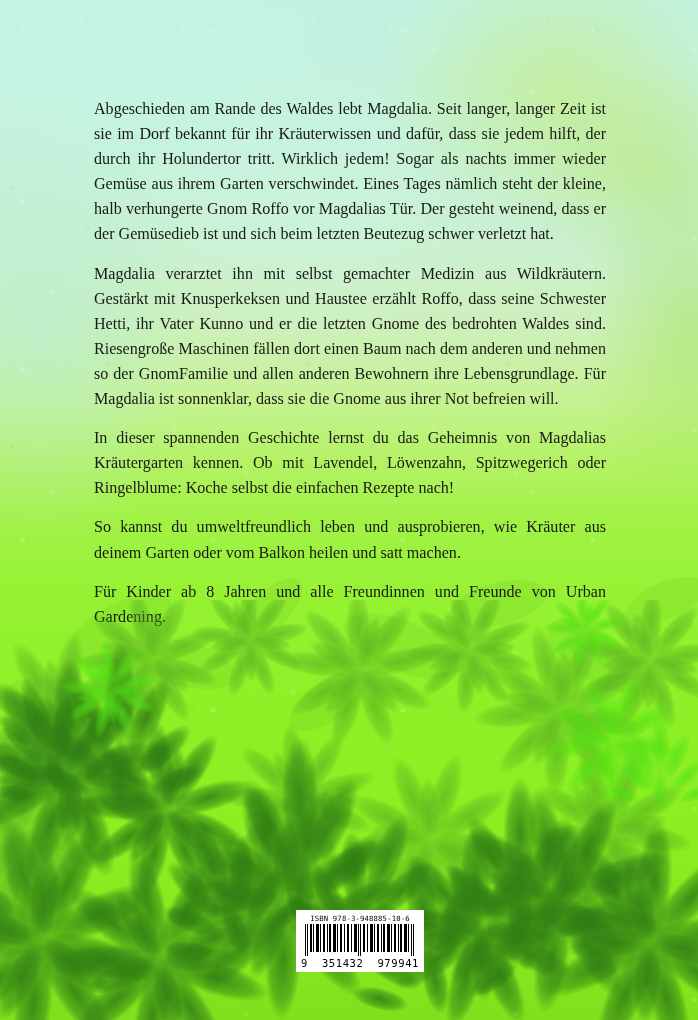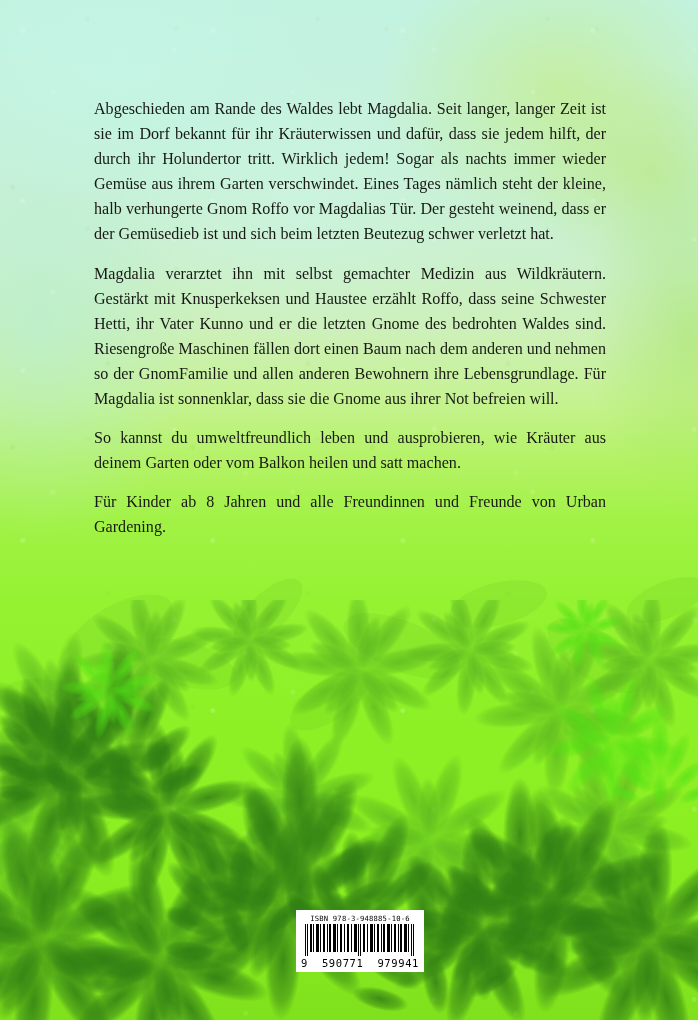--- a/index.html
+++ b/index.html
@@ -188,20 +188,21 @@
         <ellipse cx="666" cy="40" rx="42" ry="18" transform="rotate(-22 666 40)"></ellipse>
         <ellipse cx="52" cy="140" rx="48" ry="20" transform="rotate(10 52 140)"></ellipse>
         <ellipse cx="330" cy="140" rx="46" ry="20" transform="rotate(-34 330 140)"></ellipse>
       </g>
     </svg>
   </div>
 
   <div class="blurb">
     <p>Abgeschieden am Rande des Waldes lebt Magdalia. Seit langer, langer Zeit ist sie im Dorf bekannt für ihr Kräuterwissen und dafür, dass sie jedem hilft, der durch ihr Holundertor tritt. Wirklich jedem! Sogar als nachts immer wieder Gemüse aus ihrem Garten verschwindet. Eines Tages nämlich steht der kleine, halb verhungerte Gnom Roffo vor Magdalias Tür. Der gesteht weinend, dass er der Gemüsedieb ist und sich beim letzten Beutezug schwer verletzt hat.</p>
     <p>Magdalia verarztet ihn mit selbst gemachter Medizin aus Wildkräutern. Gestärkt mit Knusperkeksen und Haustee erzählt Roffo, dass seine Schwester Hetti, ihr Vater Kunno und er die letzten Gnome des bedrohten Waldes sind. Riesengroße Maschinen fällen dort einen Baum nach dem anderen und nehmen so der GnomFamilie und allen anderen Bewohnern ihre Lebensgrundlage. Für Magdalia ist sonnenklar, dass sie die Gnome aus ihrer Not befreien will.</p>
+    <p>In dieser spannenden Geschichte lernst du das Geheimnis von Magdalias Kräutergarten kennen. Ob mit Lavendel, Löwenzahn, Spitzwegerich oder Ringelblume: Koche selbst die einfachen Rezepte nach!</p>
     <p>So kannst du umweltfreundlich leben und ausprobieren, wie Kräuter aus deinem Garten oder vom Balkon heilen und satt machen.</p>
     <p>Für Kinder ab 8 Jahren und alle Freundinnen und Freunde von Urban Gardening.</p>
   </div>
 
   <div class="bg-bottom-mass"></div>
 
   <div class="foliage">
     <svg viewBox="0 0 698 420" preserveAspectRatio="none" aria-hidden="true">
       <defs>
         <radialGradient id="leafSoft" cx="50%" cy="50%" r="50%">
@@ -329,18 +330,18 @@
           <rect x="192" y="0" width="4" height="56"></rect>
           <rect x="200" y="0" width="6" height="56"></rect>
           <rect x="208" y="0" width="2" height="56"></rect>
           <rect x="214" y="0" width="2" height="64"></rect>
           <rect x="218" y="0" width="2" height="64"></rect>
         </g>
       </svg>
     </div>
     <div class="barcode-digits">
       <span>9</span>
-      <span>590771</span>
+      <span>351432</span>
       <span>979941</span>
     </div>
   </div>
 
 </div>
 
 </body></html>

